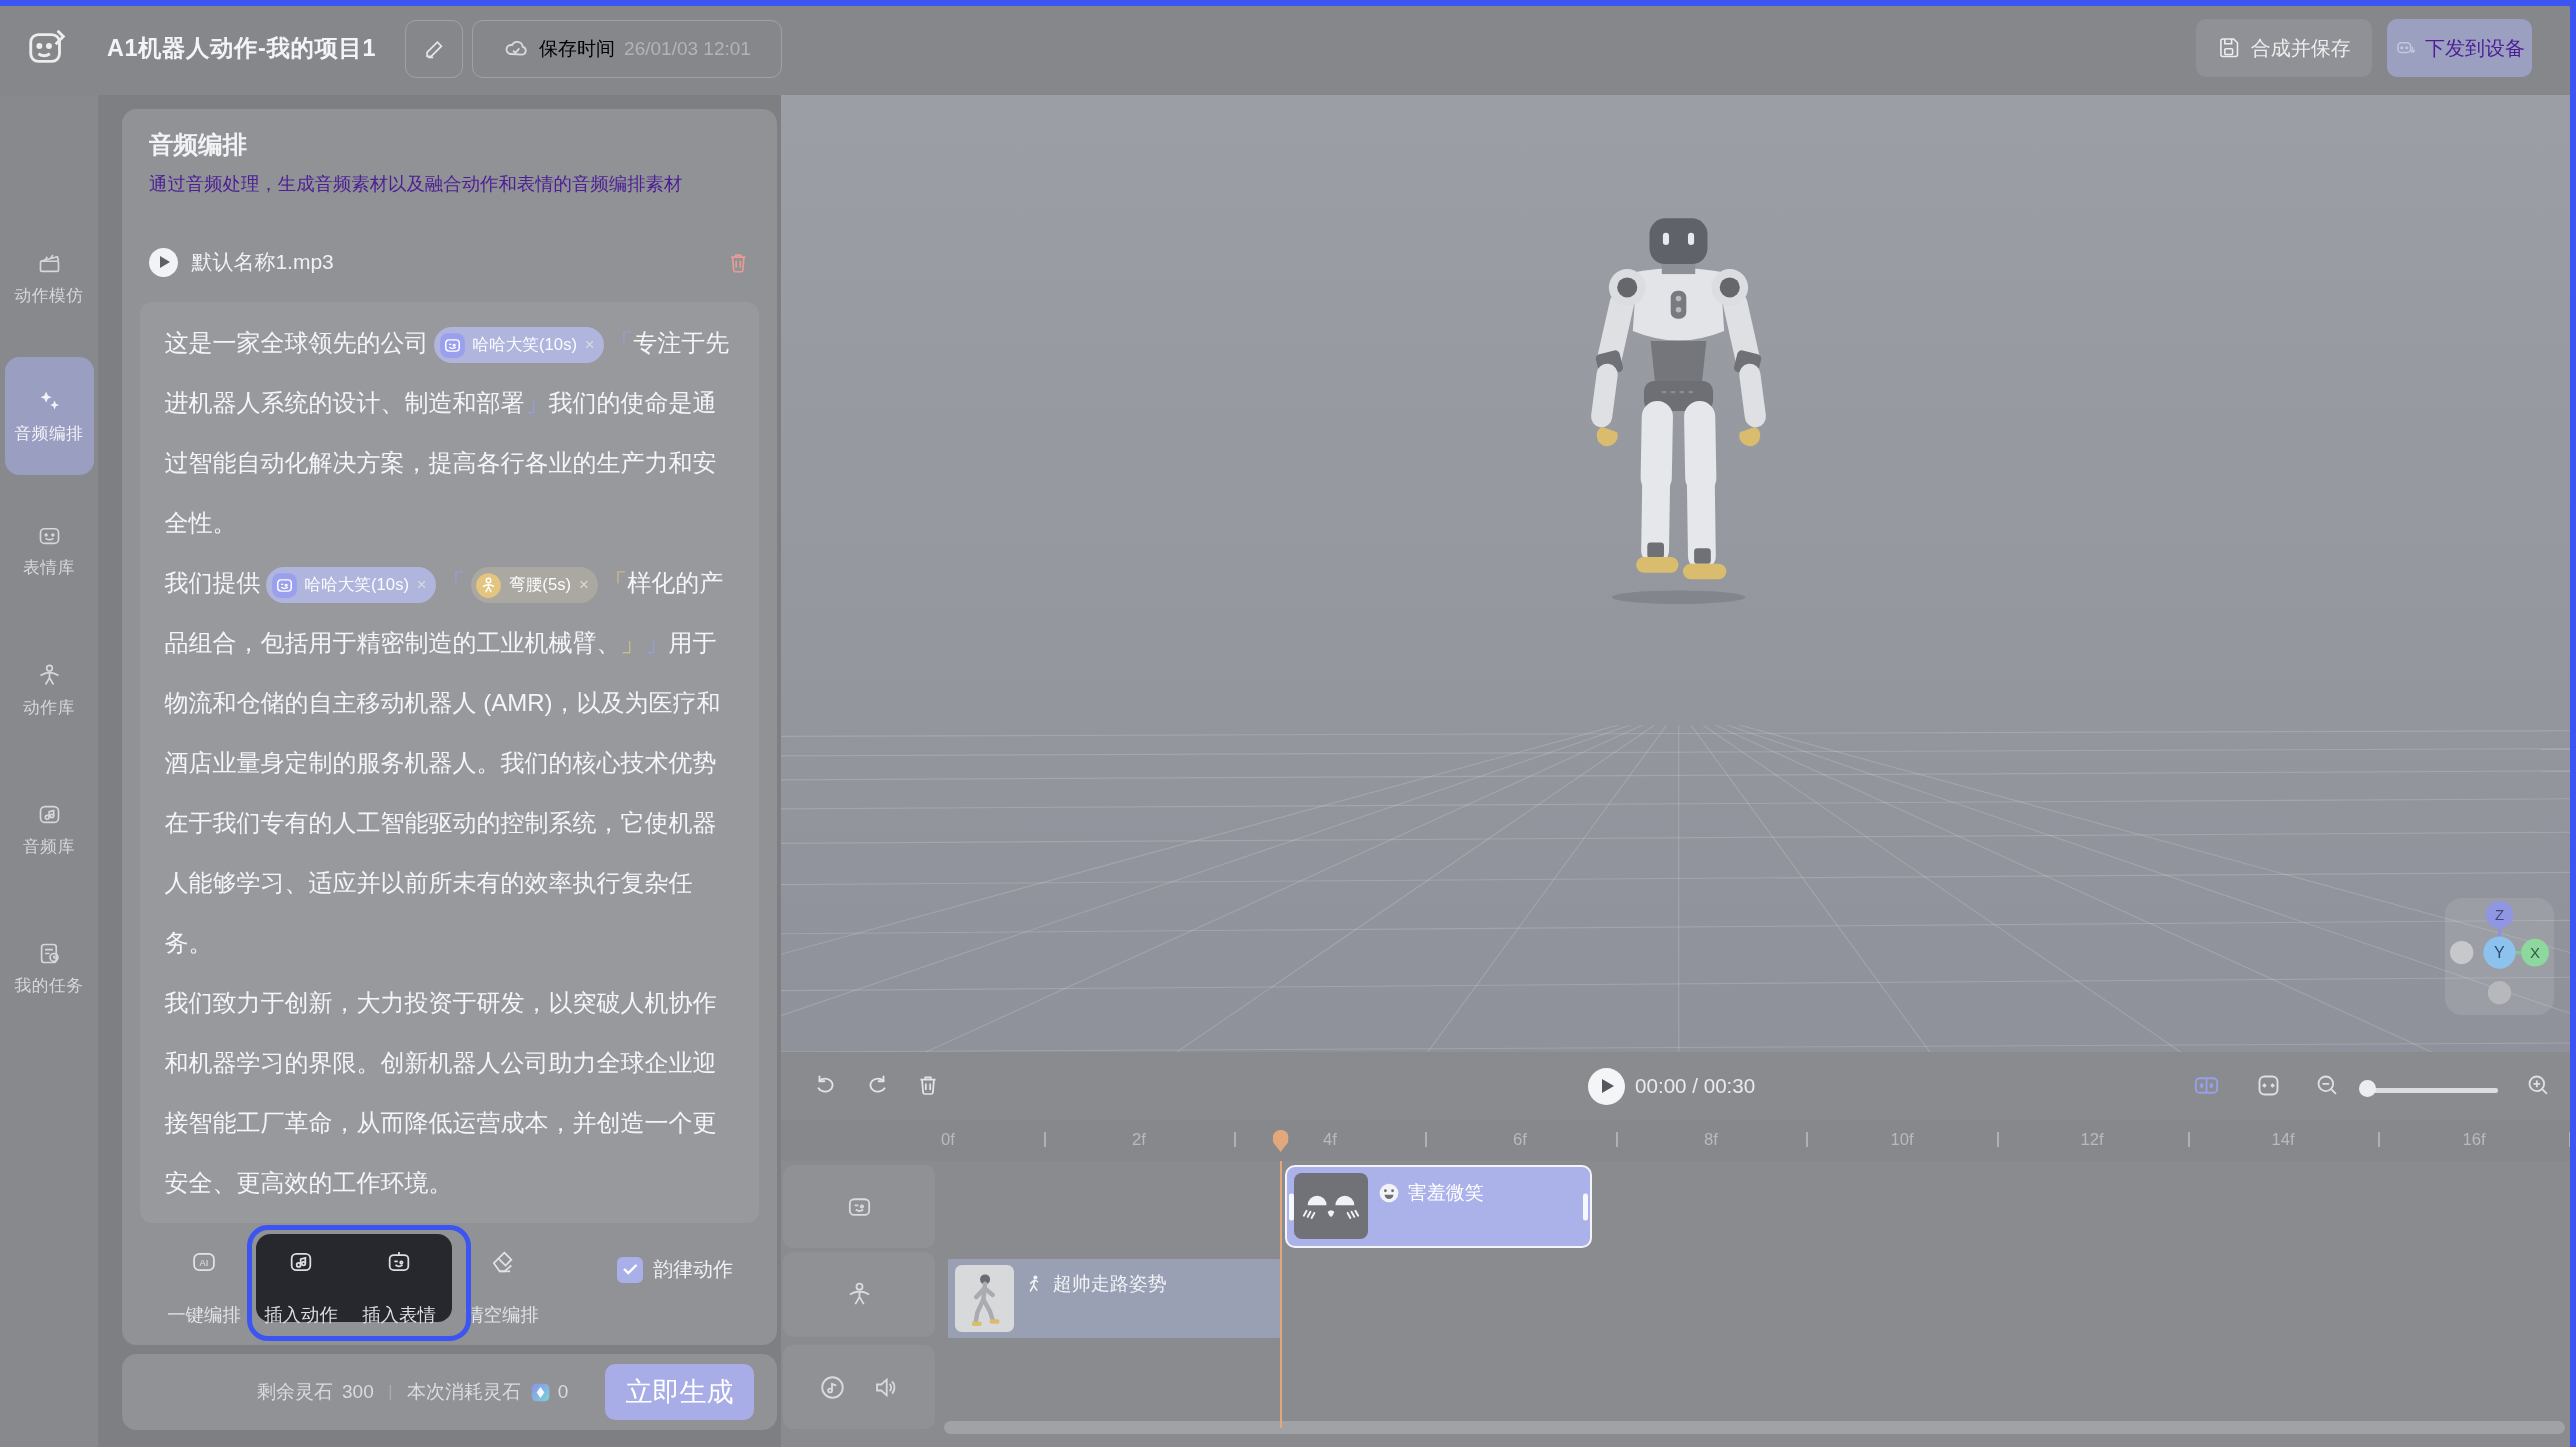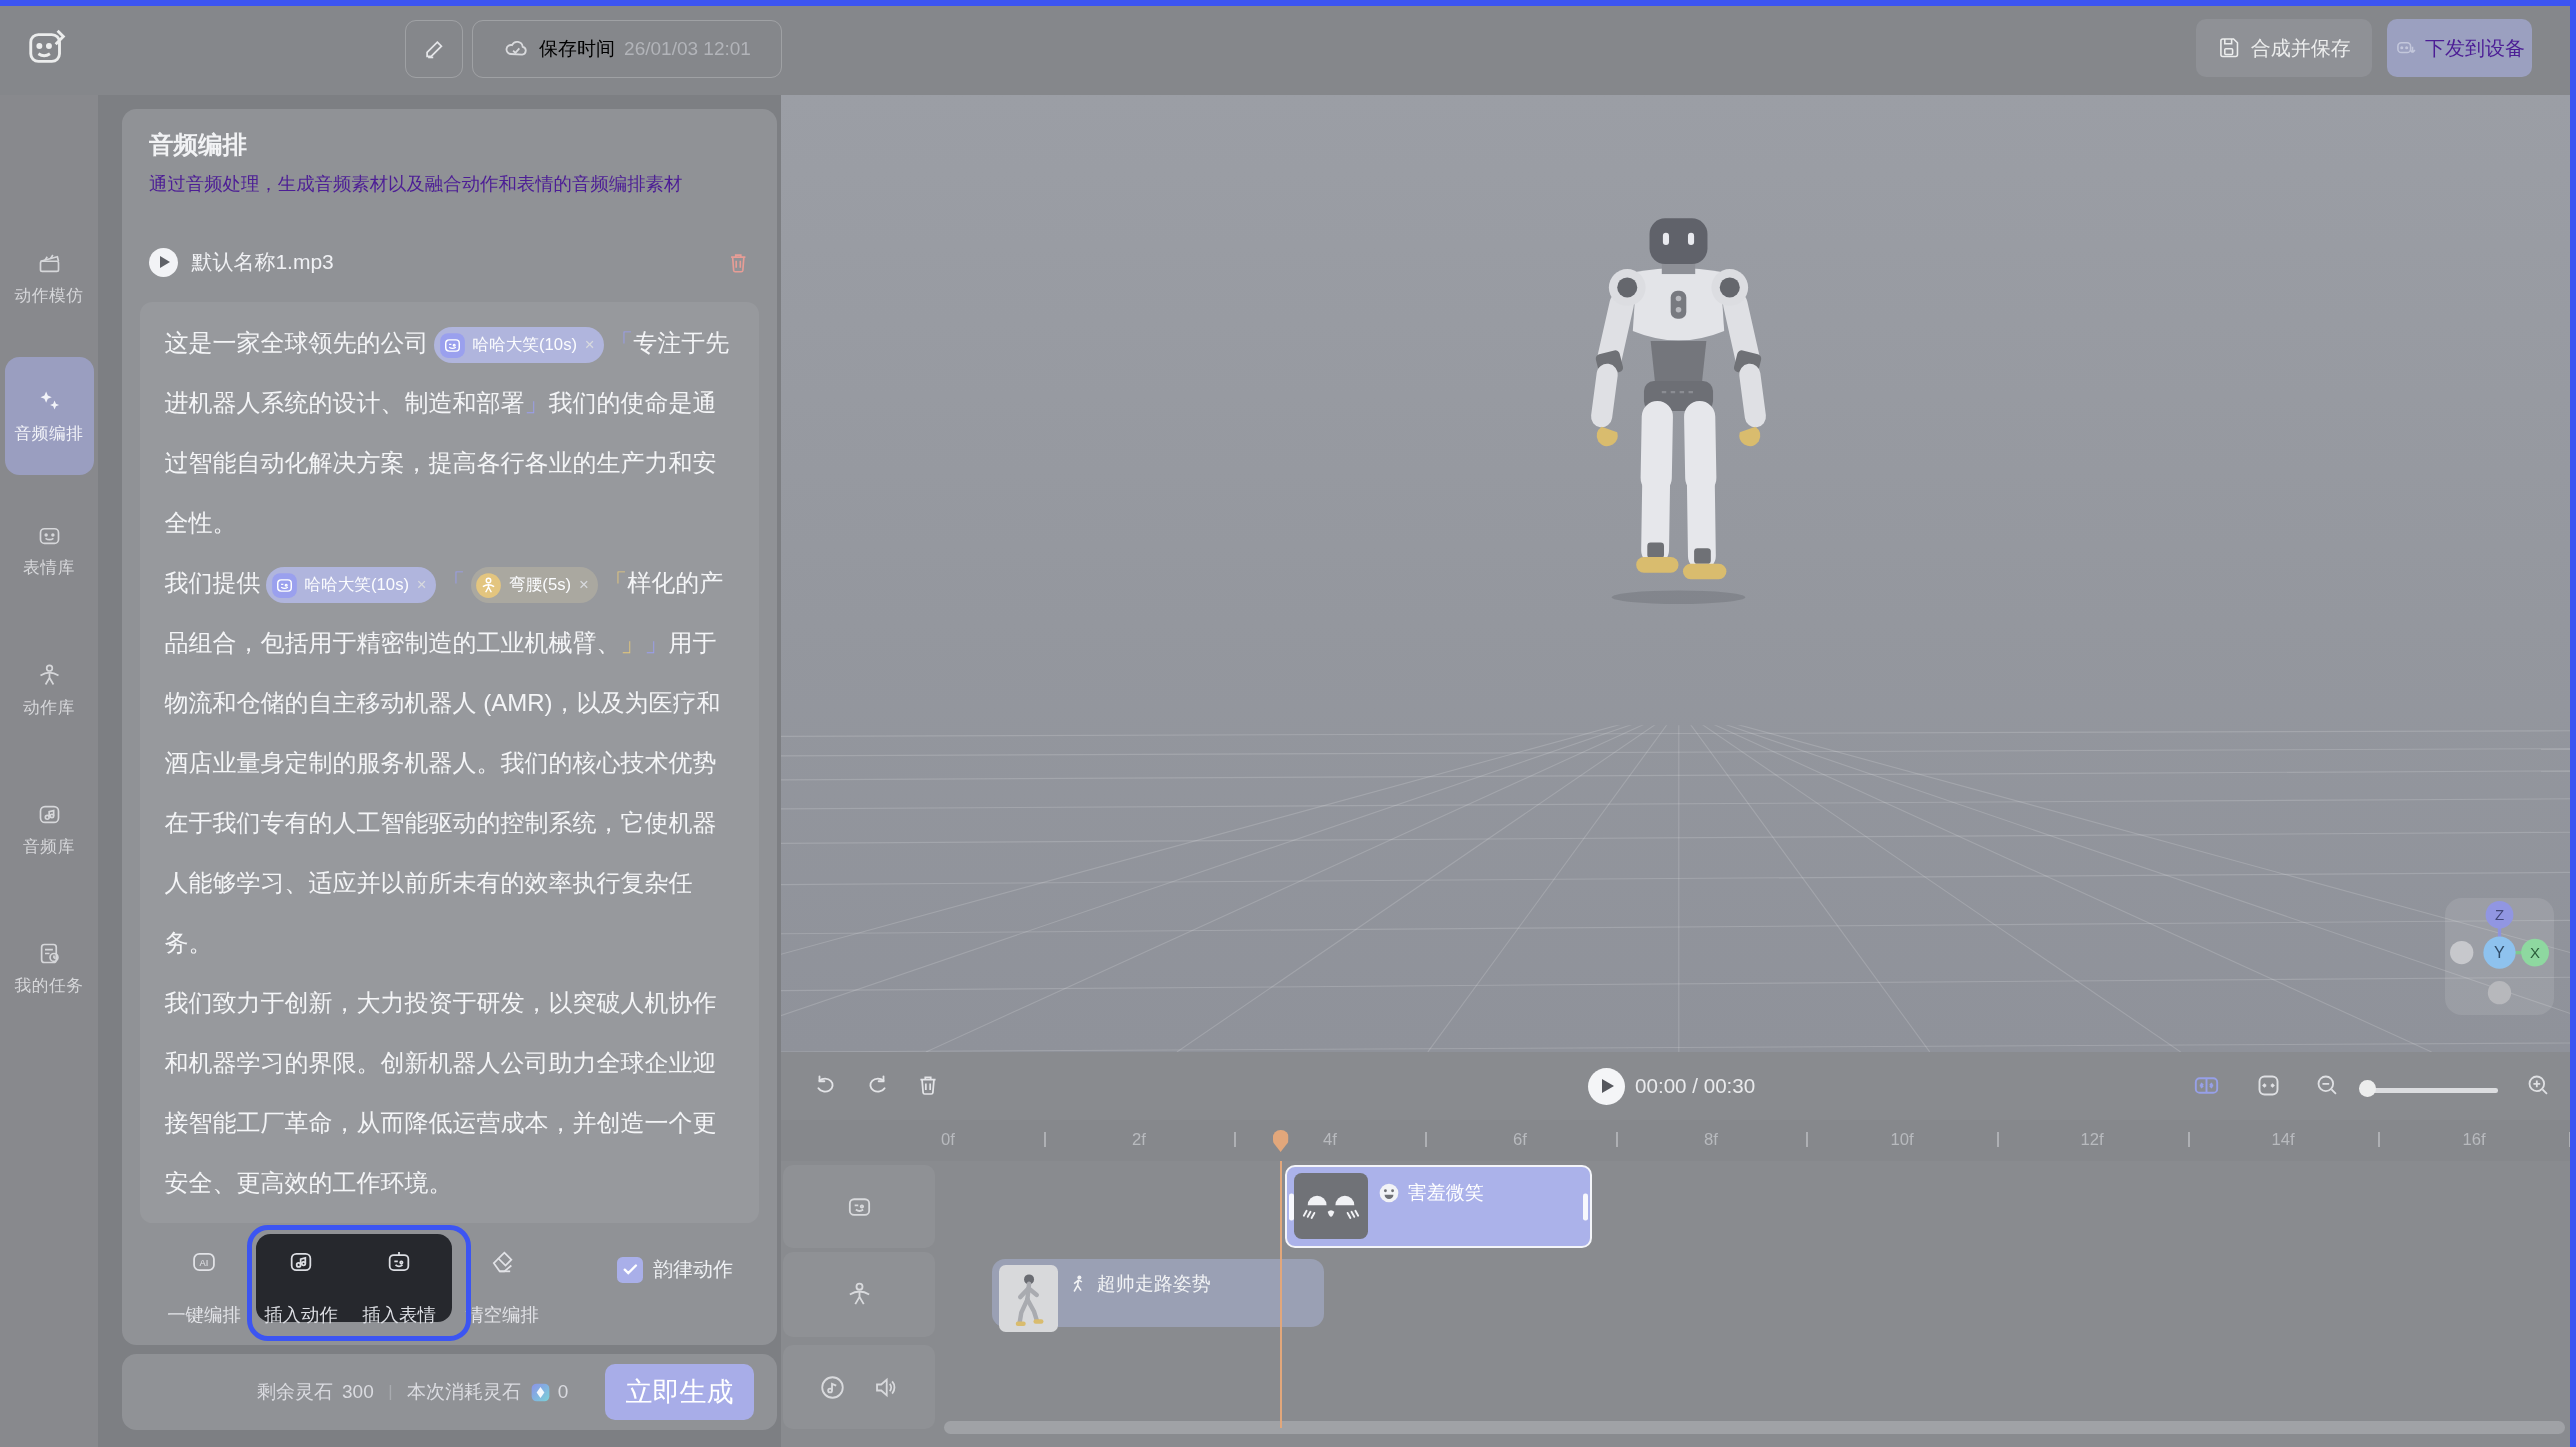--- a/index.html
+++ b/index.html
@@ -90,38 +90,39 @@
   .rtick{position:absolute;top:12.3px;width:1.7px;height:14.5px;background:#aeb0b4;}
   .playhead-line{top:109px;width:1.7px;height:267px;background:#e2a77b;z-index:6;}
   .playhead-cap{top:78px;width:15.6px;height:22px;background:#e2a77b;border-radius:7.8px 7.8px 7.8px 7.8px / 7.8px 7.8px 14.5px 14.5px;transform:translateX(-7.2px);z-index:7;
     clip-path:polygon(0 0,100% 0,100% 55%,50% 100%,0 55%);}
   .gutter{left:2.2px;width:152px;background:#8f9195;border-radius:10px;display:flex;align-items:center;justify-content:center;gap:24.5px;}
   .clip{position:absolute;display:flex;}
   .clip1{top:113px;height:83px;background:#abb2ea;border:2.8px solid #f4f5f9;border-radius:10px;box-sizing:border-box;}
   .clip1 .thumb{position:absolute;left:6.7px;top:5.6px;width:74px;height:66px;background:#707277;border-radius:7.8px;overflow:hidden;}
   .clip-title{position:absolute;left:91px;top:13.4px;display:flex;align-items:center;gap:7.8px;font-size:19px;color:#ffffff;}
   .handle{position:absolute;top:50%;transform:translateY(-50%);width:4.5px;height:27px;border-radius:2.2px;background:rgba(255,255,255,0.9);}
-  .clip2{top:207px;height:68px;background:#9aa0b4;border-radius:13px;margin-left:44px;}
+  .clip2{top:207px;height:79px;background:#9aa0b4;border-radius:1px;}
   .clip2 .thumb{position:absolute;left:6.7px;top:5.6px;width:59px;height:67px;background:#d8d9db;border-radius:6.7px;overflow:hidden;}
   .clip2 .clip-title{left:76px;top:12.3px;color:#f2f3f5;}
   .scrollbar{left:163px;top:369px;width:1621px;height:13.4px;background:#a0a2a6;border-radius:6.7px;}
 </style>
 </head>
 <body>
 
 <div class="abs topbar">
   <div class="abs" style="left:24.5px;top:24.5px;">
     <svg width="46" height="46" viewBox="0 0 48 48" fill="none" stroke="#eceded" stroke-width="3">
       <rect x="6" y="10" width="30" height="28" rx="8"></rect>
       <circle cx="15" cy="22" r="1.6" fill="#eceded"></circle>
         <circle cx="25" cy="22" r="1.6" fill="#eceded"></circle>
       <path d="M14 30 q6 4 12 0"></path>
       <path d="M34 6 l6 6 -8 8" stroke-width="3"></path>
     </svg>
   </div>
+  <div class="abs app-title">A1机器人动作-我的项目1</div>
   <div class="abs tb-box pencil-box">
     <span>
       <svg width="24.5" height="24.5" viewBox="0 0 48 48" fill="none" stroke="#e4e5e8" stroke-width="3.4">
         <path d="M30 10 l8 8 L18 38 h-8 v-8 Z"></path>
           <path d="M12 40 h10"></path>
       </svg>
     </span>
   </div>
   <div class="abs tb-box save-box">
     <span>

